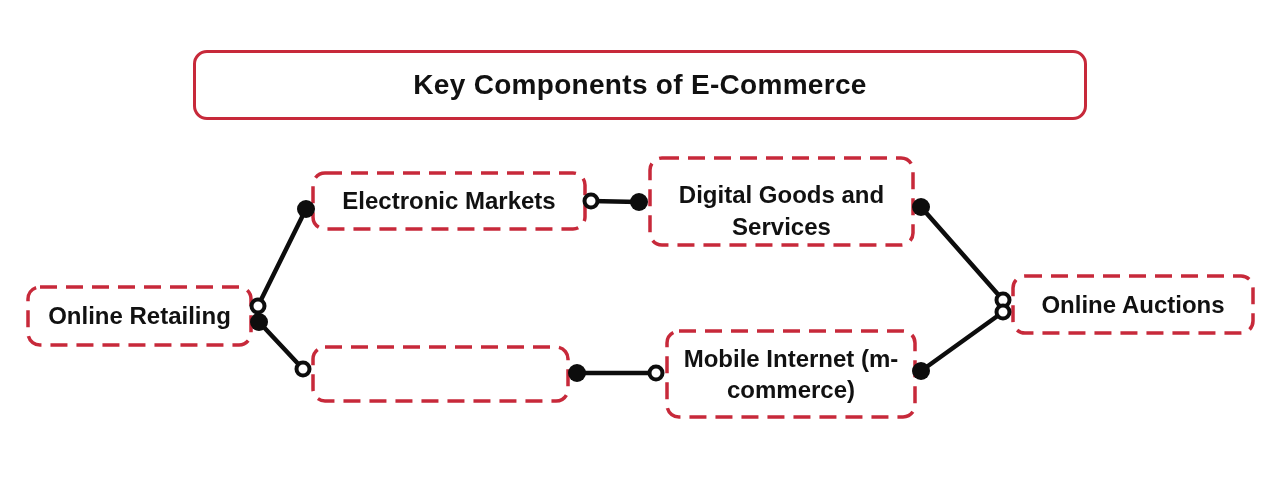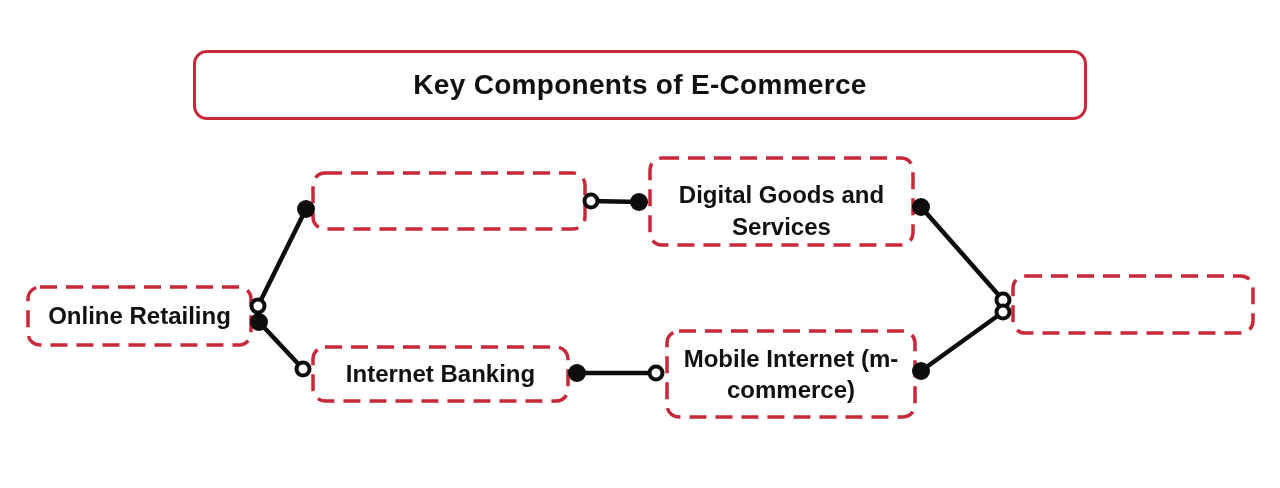--- a/index.html
+++ b/index.html
@@ -107,27 +107,30 @@
   </svg>
 
   <div class="title-box">
     <span class="title-text">Key Components of E-Commerce</span>
   </div>
 
   <div class="node-label n-online-retailing">
     <span>Online Retailing</span>
   </div>
 
+  <div class="node-label n-electronic-markets">
+    <span>Electronic Markets</span>
+  </div>
 
   <div class="node-label n-digital-goods">
     <span>Digital Goods and Services</span>
   </div>
 
-  <div class="node-label n-internet-banking">
-    <span>Internet Banking</span>
-  </div>
 
   <div class="node-label n-mobile-commerce">
     <span>Mobile Internet (m-commerce)</span>
   </div>
 
+  <div class="node-label n-online-auctions">
+    <span>Online Auctions</span>
+  </div>
 
 </div>
 
 </body></html>

